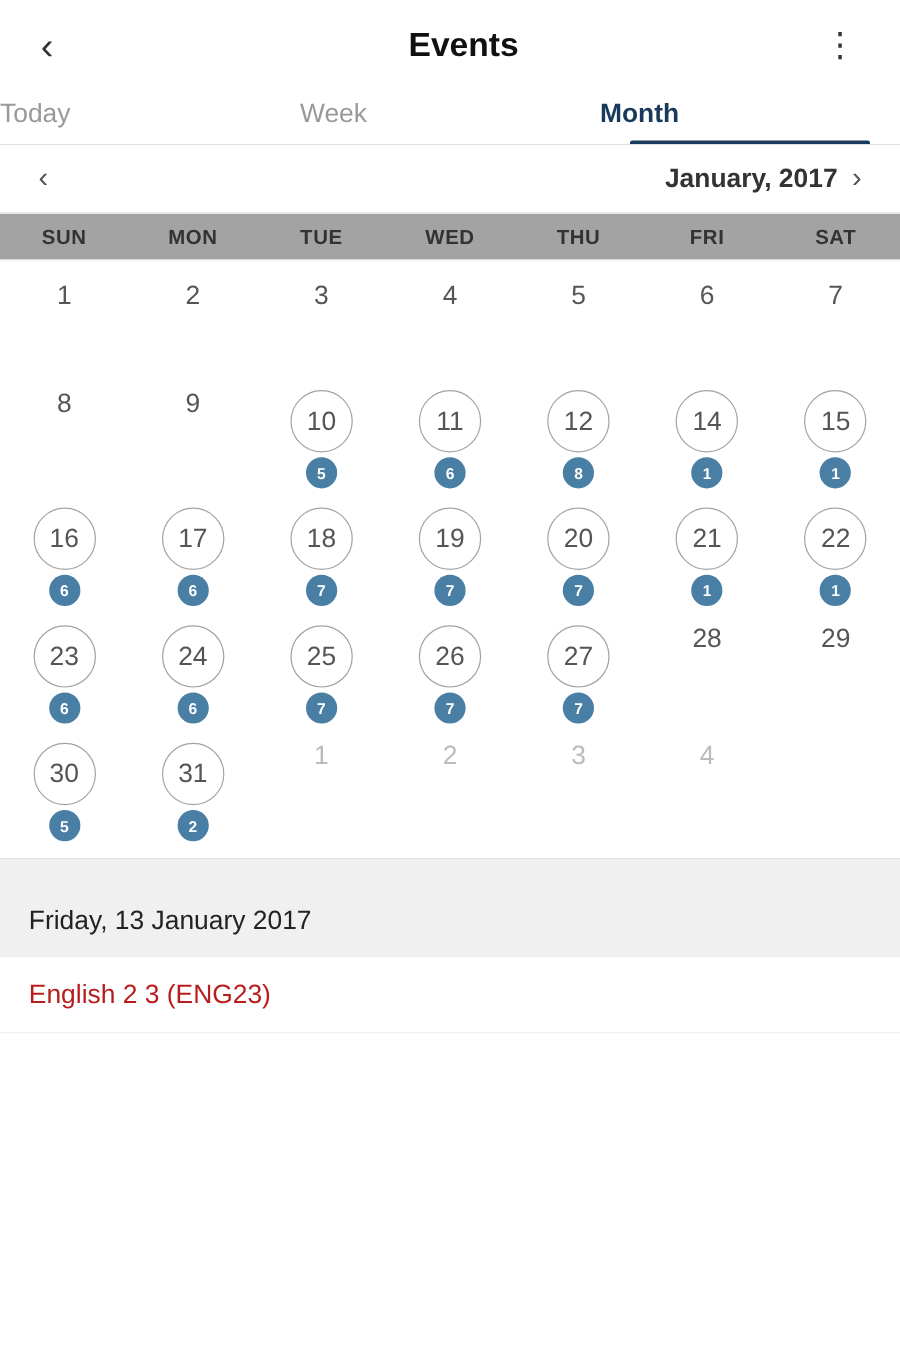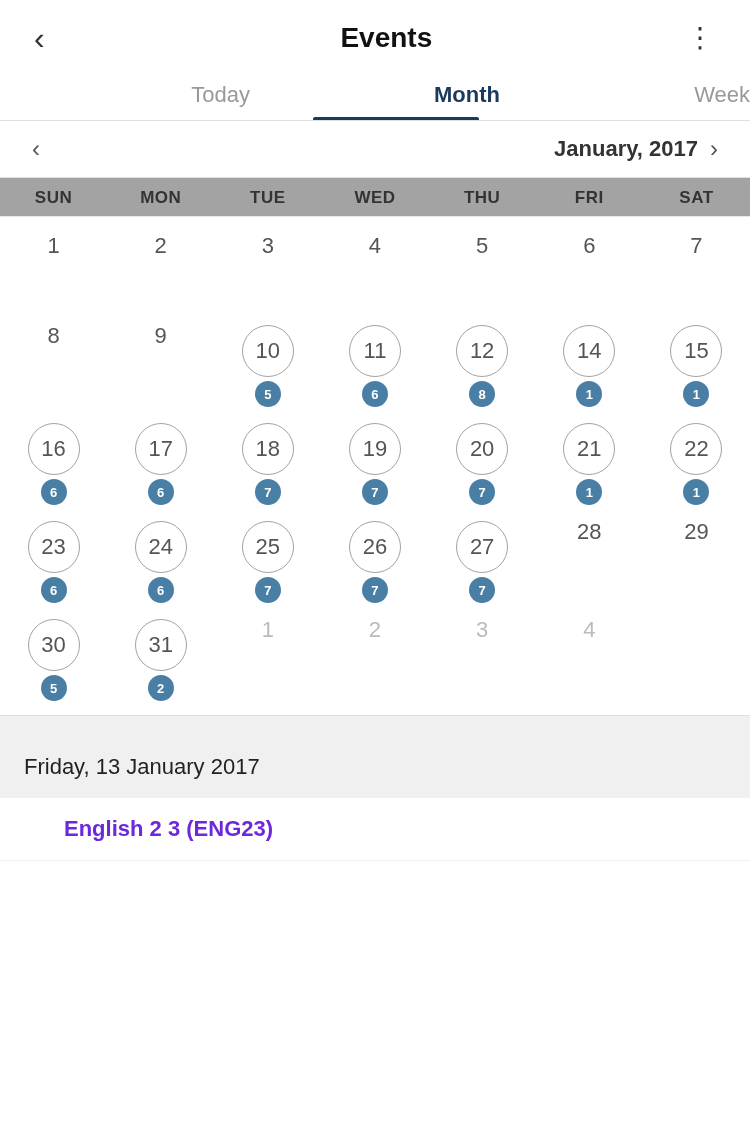--- a/index.html
+++ b/index.html
@@ -47,27 +47,26 @@
     }
 
     
     .tab-bar {
       display: flex;
       border-bottom: 1px solid #e0e0e0;
       background: #fff;
     }
     .tab {
       flex: 1;
-      text-align: right;
+      text-align: left;
       padding: 14px 0 12px;
       font-size: 22px;
       color: #999;
       cursor: pointer;
       position: relative;
-      margin-left: 42px;
     }
     .tab.active {
       color: #1a3a5c;
       font-weight: 700;
     }
     .tab.active::after {
       content: '';
       position: absolute;
       bottom: 0;
       left: 10%;
@@ -199,43 +198,42 @@
     }
 
     
     .event-item {
       padding: 18px 24px;
       background: #fff;
       border-bottom: 1px solid #f0f0f0;
     }
     .event-title {
       font-size: 22px;
-      font-weight: 700;
-      color: #6d28d9;
-      margin-left: 40px;
+      font-weight: 400;
+      color: #b91c1c;
     }
   </style>
 </head>
 <body>
 
 <div class="header">
   <button class="back-btn">‹</button>
   <span class="header-title">Events</span>
   <button class="more-btn">⋮</button>
 </div>
 
 <div class="tab-bar">
   <div class="tab">
     <span>Today</span>
   </div>
+  <div class="tab">
+    <span>Week</span>
+  </div>
   <div class="tab active">
     <span>Month</span>
-  </div>
-  <div class="tab">
-    <span>Week</span>
   </div>
 </div>
 
 <div class="month-nav">
   <button class="nav-arrow">‹</button>
   <span class="month-nav-title">January, 2017</span>
   <button class="nav-arrow">›</button>
 </div>
 
 <div class="day-headers">

